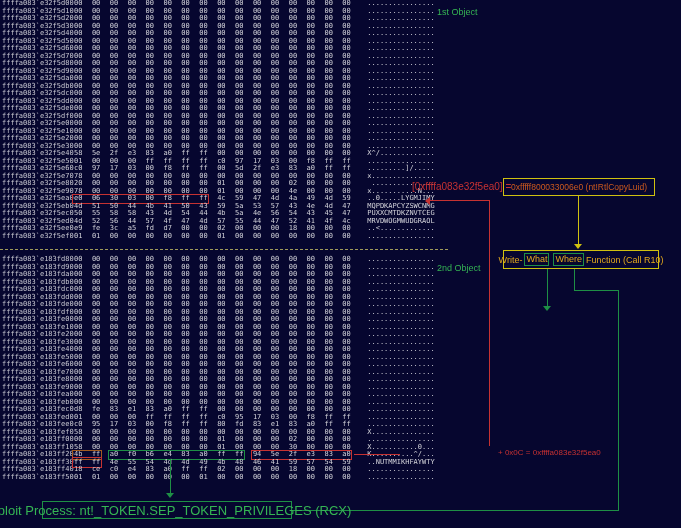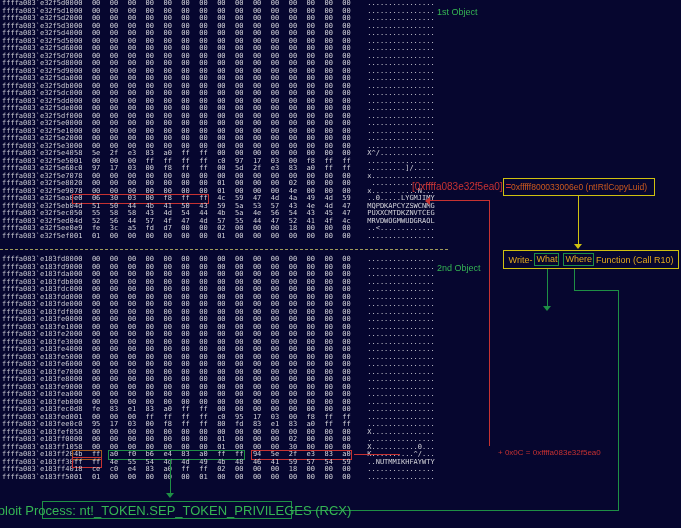--- a/index.html
+++ b/index.html
@@ -122,21 +122,21 @@
   </div>
 
   <div class="arrow left-r" style="left:425px;top:197px"></div>
   <div class="hline r" style="left:430px;top:200px;width:60px;height:1px"></div>
   <div class="vline r" style="left:489px;top:200px;width:1px;height:246px"></div>
   <div class="hline r" style="left:354px;top:454px;width:46px;height:1px"></div>
 
   <div class="vline y" style="left:578px;top:196px;width:1px;height:48px"></div>
   <div class="arrow down-y" style="left:574px;top:244px"></div>
 
-  <div class="abox ybox" style="left:503px;top:250px;width:176px;height:19px;font-size:9px">
+  <div class="abox ybox" style="left:503px;top:250px;width:156px;height:19px;font-size:9px">
     <span class="ytext">Write-</span>
       <span class="ytext gframe">What</span>
       <span class="ytext gframe">Where</span>
       <span class="ytext">Function (Call R10)</span>
   </div>
 
   <div class="vline g" style="left:547px;top:269px;width:1px;height:37px"></div>
   <div class="arrow down-g" style="left:543px;top:306px"></div>
   <div class="vline g" style="left:574px;top:269px;width:1px;height:22px"></div>
   <div class="hline g" style="left:574px;top:290px;width:45px;height:1px"></div>

